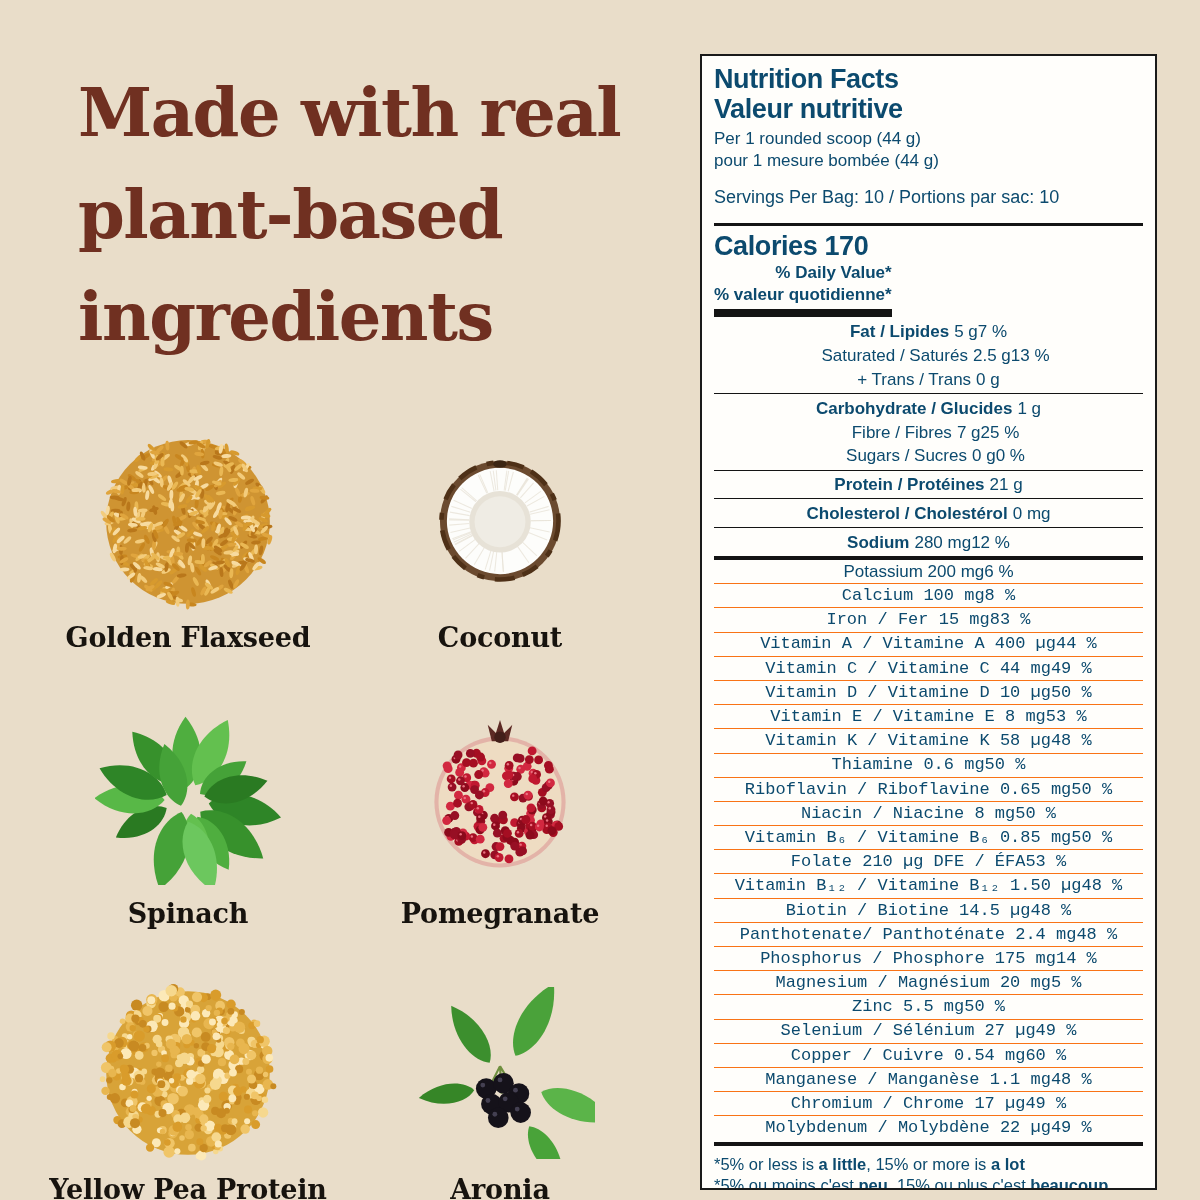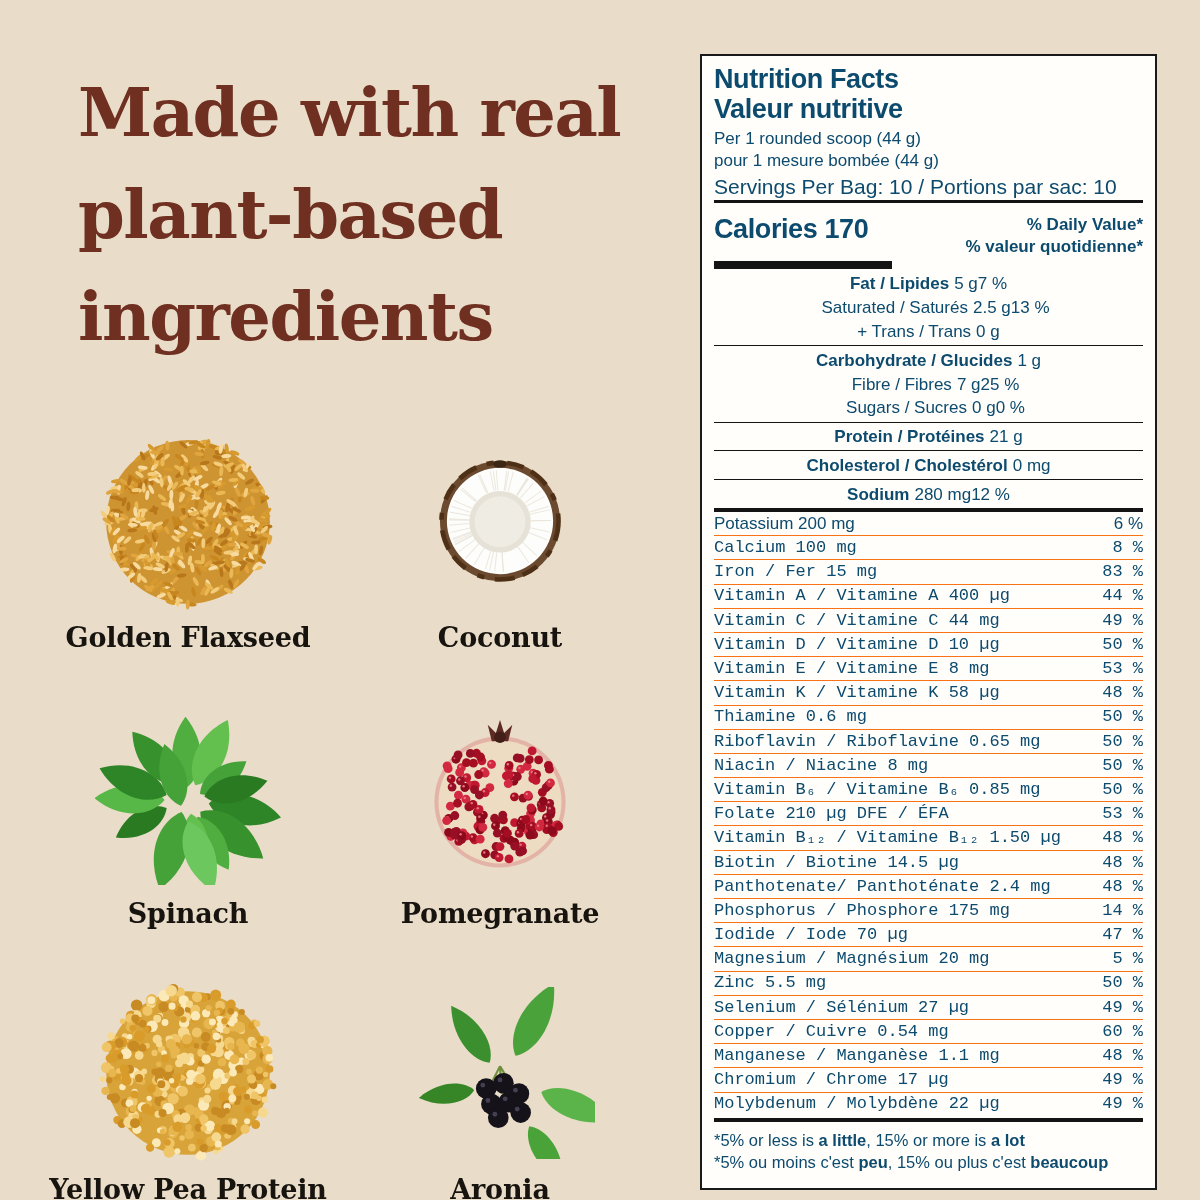--- a/index.html
+++ b/index.html
@@ -39,34 +39,34 @@
 
   
   .panel{
     position:absolute;left:700px;top:54px;width:457px;height:1136px;
     box-sizing:border-box;background:#fffefb;border:2.5px solid #1a1a1a;
     padding:8px 12px 8px 12px;color:#0c4a6e;overflow:hidden;
   }
   .nf-title{font-size:27px;font-weight:bold;line-height:30px;letter-spacing:-0.4px;}
   .serving{font-size:17px;line-height:22px;}
   .serving.first{margin-top:4px;}
-  .servings-line{font-size:21px;line-height:22px;margin-top:4px;padding-bottom:2px;}
+  .servings-line{font-size:18px;line-height:22px;margin-top:14px;padding-bottom:15px;}
   .rule-med{border-top:3px solid #141414;}
   .rule-thick{border-top:4px solid #141414;margin-top:2px;}
-  .cal-row{display:flex;justify-content:space-between;align-items:flex-start;margin-top:11px;}
+  .cal-row{display:flex;justify-content:space-between;align-items:flex-start;margin-top:5px;flex-direction:column;}
   .cal-label{font-size:27px;font-weight:bold;letter-spacing:-0.4px;}
   .dv-head{font-size:17px;font-weight:bold;text-align:right;line-height:22px;}
   .cal-bar{width:178px;height:8px;background:#141414;margin:3px 0 3px 0;}
   .nrow{display:flex;justify-content:center;font-size:17px;line-height:19px;padding:2.4px 0;}
   .nrow.sep{border-top:1px solid #141414;margin-top:2px;padding-top:4.4px;}
   .nrow .lbl .name{font-weight:normal;}
   .nrow .lbl .name.bold{font-weight:bold;}
   .nrow .lbl.ind{padding-left:14px;}
   .nrow .amt{margin-left:5px;}
-  .mrow{display:flex;justify-content:space-between;font-size:17px;line-height:19.4px;padding:1.9px 0;}
+  .mrow{display:flex;justify-content:center;font-size:17px;line-height:19.4px;padding:1.9px 0;}
   .mrow + .mrow{border-top:1px solid #f97316;font-family:Liberation Mono, monospace;}
   .dv{white-space:nowrap;}
   .footnote{font-size:16.5px;line-height:21.8px;}
   .footnotes{margin-top:8px;}
 </style>
 </head>
 <body>
 
 <div class="canvas">
 
@@ -1415,24 +1415,20 @@
         <div class="mrow">
           <span class="txt">Panthotenate/ Panthoténate  2.4 mg</span>
           <span class="dv">48 %</span>
         </div>
 
         <div class="mrow">
           <span class="txt">Phosphorus / Phosphore  175 mg</span>
           <span class="dv">14 %</span>
         </div>
 
-        <div class="mrow">
-          <span class="txt">Iodide / Iode  70 µg</span>
-          <span class="dv">47 %</span>
-        </div>
 
         <div class="mrow">
           <span class="txt">Magnesium / Magnésium  20 mg</span>
           <span class="dv">5 %</span>
         </div>
 
         <div class="mrow">
           <span class="txt">Zinc 5.5 mg</span>
           <span class="dv">50 %</span>
         </div>

